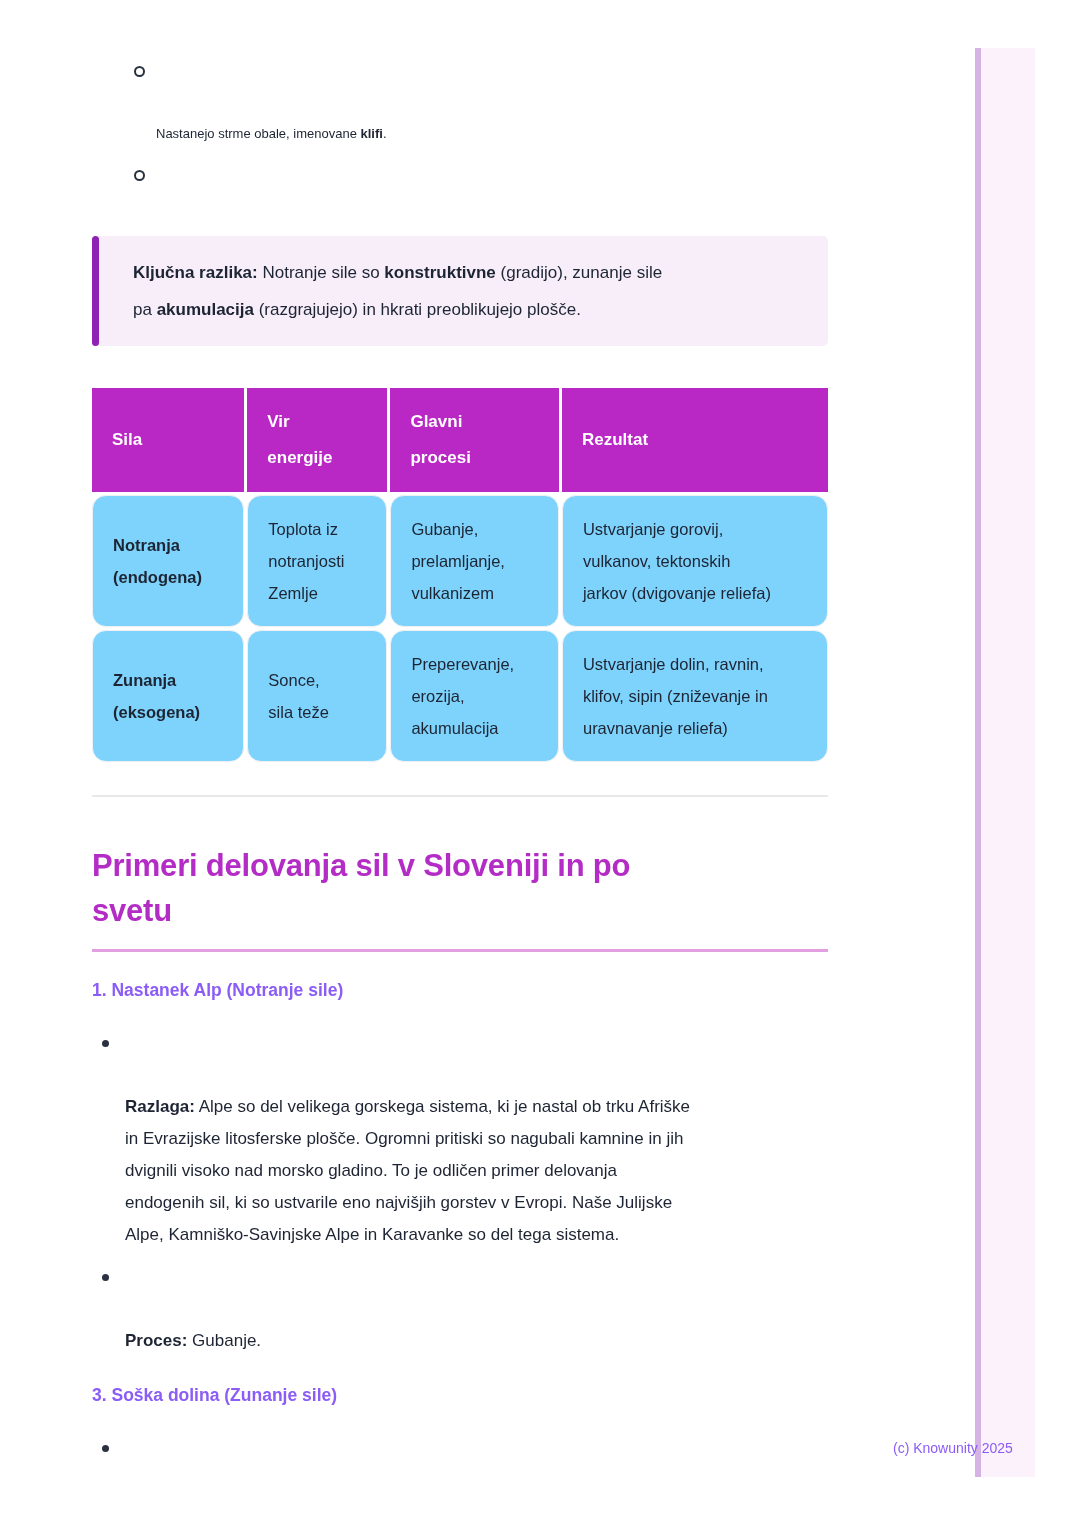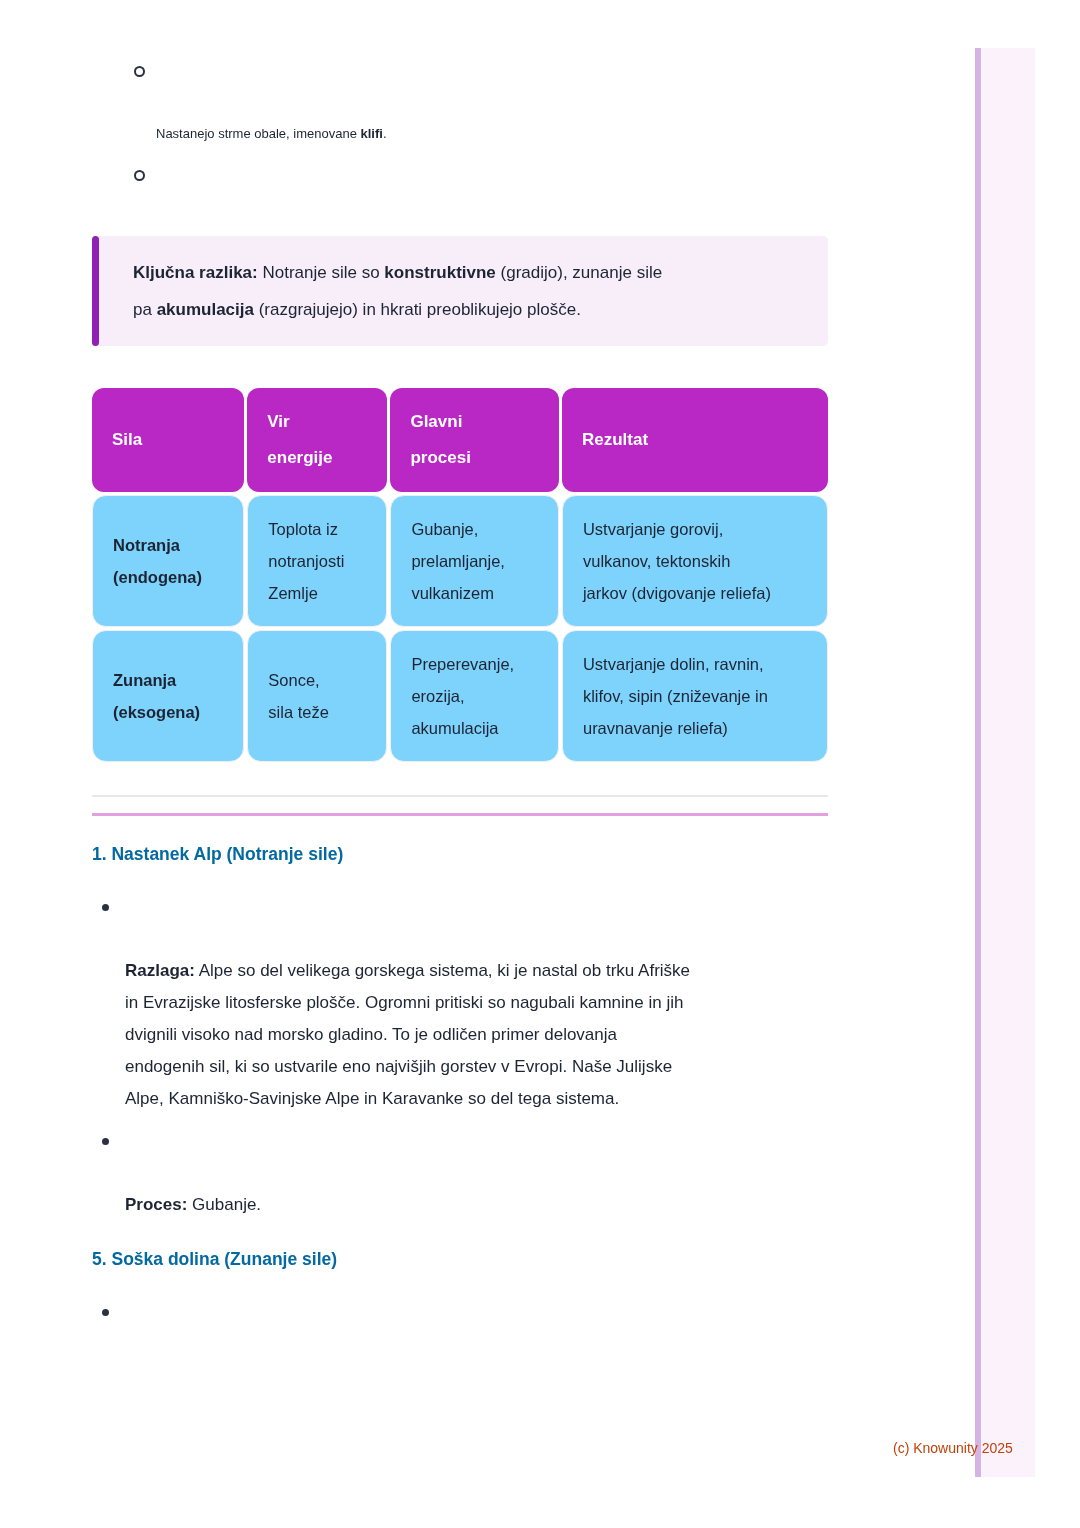--- a/index.html
+++ b/index.html
@@ -67,21 +67,21 @@
   th {
     background: #b928c4;
     color: #ffffff;
     font-size: 17px;
     font-weight: 700;
     text-align: left;
     vertical-align: middle;
     padding: 16px 20px;
     line-height: 36px;
     white-space: pre-line;
-    border-radius: 12px;
+    border-radius: 0;
   }
   td {
     background: #7dd3fc;
     border: 1px solid #eef0f3;
     font-size: 16.5px;
     line-height: 32px;
     vertical-align: middle;
     padding: 17px 20px;
     white-space: pre-line;
     border-radius: 14px;
@@ -108,21 +108,21 @@
     height: 3px;
     background: #e2a0e0;
     width: 100%;
   }
 
   h3.subhead {
     margin: 24px 0 0 0;
     font-size: 17.5px;
     line-height: 28px;
     font-weight: 700;
-    color: #0369a1;
+    color: #8b5cf6;
   }
 
   
   .dot-list { list-style: none; margin: 23px 0 0 0; padding: 0 0 0 10px; }
   .dot-list li {
     position: relative;
     padding-left: 23px;
     font-size: 17px;
     line-height: 32px;
     margin-bottom: 10px;
@@ -141,21 +141,21 @@
     left: 975px; top: 48px;
     width: 54px; height: 1429px;
     background: #fcf2fc;
     border-left: 6px solid #d5b3e4;
     z-index: 1;
   }
   .watermark {
     position: absolute;
     left: 893px; top: 1440px;
     font-size: 14px;
-    color: #c2410c;
+    color: #8b5cf6;
     z-index: 2;
     white-space: nowrap;
   }
 </style>
 </head>
 <body>
 
 <div class="content">
 
   <ul class="intro-list">
@@ -215,39 +215,41 @@
 akumulacija</td>
         <td>Ustvarjanje dolin, ravnin,
 klifov, sipin (zniževanje in
 uravnavanje reliefa)</td>
       </tr>
     </tbody>
   </table>
 
   <hr class="divider">
 
+  <h1 class="section-title">Primeri delovanja sil v Sloveniji in po
+svetu</h1>
   <div class="title-underline"></div>
 
   <h3 class="subhead">1. Nastanek Alp (Notranje sile)</h3>
   <ul class="dot-list">
     <li>
       <span class="dot"></span>
       <span><span class="b">Razlaga:</span><span> Alpe so del velikega gorskega sistema, ki je nastal ob trku Afriške
 in Evrazijske litosferske plošče. Ogromni pritiski so nagubali kamnine in jih
 dvignili visoko nad morsko gladino. To je odličen primer delovanja
 endogenih sil, ki so ustvarile eno najvišjih gorstev v Evropi. Naše Julijske
 Alpe, Kamniško-Savinjske Alpe in Karavanke so del tega sistema.</span></span>
     </li>
     <li>
       <span class="dot"></span>
       <span><span class="b">Proces:</span><span> Gubanje.</span></span>
     </li>
   </ul>
 
-  <h3 class="subhead">5. Soška dolina (Zunanje sile)</h3>
+  <h3 class="subhead">3. Soška dolina (Zunanje sile)</h3>
   <ul class="dot-list">
     <li>
       <span class="dot"></span>
       
     </li>
 
   </ul>
 
 </div>
 

